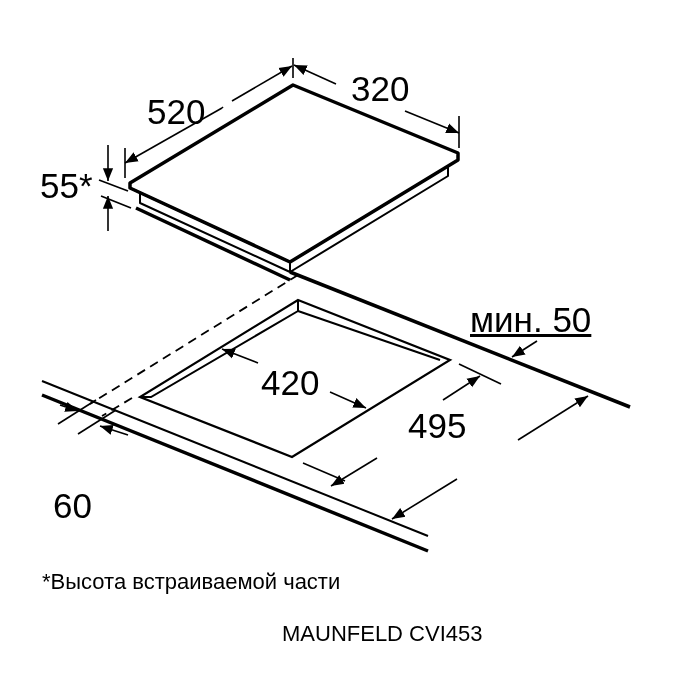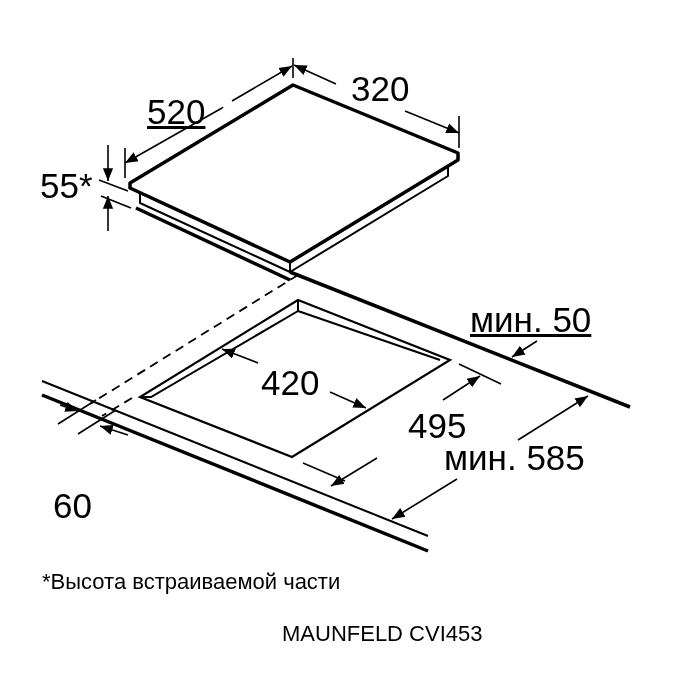--- a/index.html
+++ b/index.html
@@ -82,26 +82,25 @@
       <line x1="457" y1="479" x2="392" y2="519" marker-end="url(#ah)"></line>
 
       <line x1="60" y1="405" x2="78" y2="411" marker-end="url(#ah)"></line>
       <line x1="60" y1="423" x2="122" y2="424" stroke="none"></line>
       <line x1="128" y1="435" x2="100" y2="426" marker-end="url(#ah)"></line>
       <line x1="58" y1="424" x2="96" y2="400"></line>
       <line x1="78" y1="434" x2="116" y2="410"></line>
     </g>
   </svg>
 
-  <div class="lbl dim" style="left:147px; top:94px;text-decoration:underline;">520</div>
+  <div class="lbl dim" style="left:147px; top:94px;">520</div>
   <div class="lbl dim" style="left:351px; top:71px;">320</div>
   <div class="lbl dim" style="left:40px; top:161px;margin-top:7px;">55*</div>
 
   <div class="lbl dim" style="left:261px; top:365px;text-align:right;">420</div>
   <div class="lbl dim" style="left:381px; top:408px;margin-left:27px;">495</div>
 
   <div class="lbl dim" style="left:470px; top:302px;text-decoration:underline;">мин. 50</div>
-  <div class="lbl dim" style="left:444px; top:440px;">мин. 585</div>
   <div class="lbl dim" style="left:53px; top:488px;">60</div>
 
   <div class="lbl foot" style="left:42px; top:571px;">*Высота встраиваемой части</div>
   <div class="lbl foot" style="left:282px; top:623px;">MAUNFELD CVI453</div>
 </div>
 
 </body></html>

